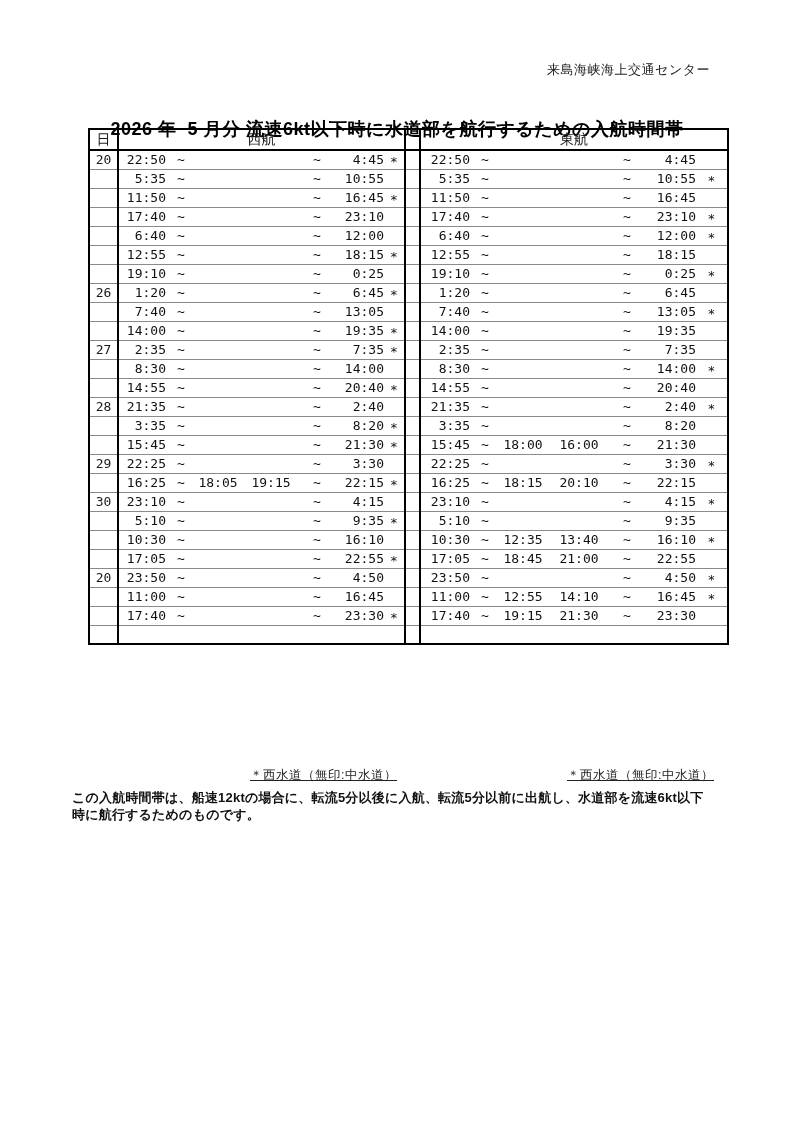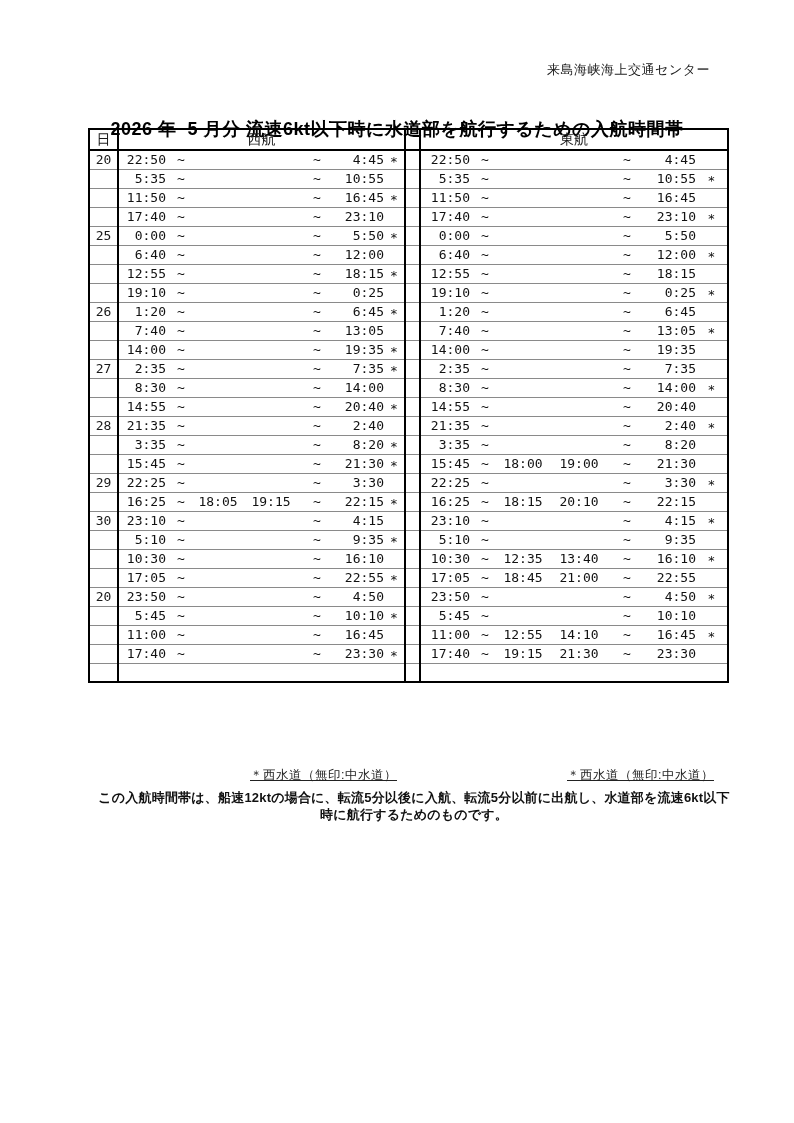--- a/index.html
+++ b/index.html
@@ -50,23 +50,23 @@
   td.star span { position: relative; top: 2px; }
 
   .footnote {
     position: absolute; font-size: 12.5px; color: #222;
     letter-spacing: 0.5px;
     text-decoration: underline;
   }
   .footnote.west { top: 767px; left: 250px; }
   .footnote.east { top: 767px; left: 567px; }
   .note-text {
-    position: absolute; top: 789px; left: 93px; width: 642px;
+    position: absolute; top: 789px; left: 72px; width: 642px;
     font-size: 13px; font-weight: bold; line-height: 17px;
-    letter-spacing: 0.2px; color: #111; text-align: center;
+    letter-spacing: 0.2px; color: #111;
   }
 </style>
 </head>
 <body>
 
 <div class="page">
 
   <div class="org-name">来島海峡海上交通センター</div>
 
   <div class="page-title">2026 年  5 月分 流速6kt以下時に水道部を航行するための入航時間帯</div>
@@ -166,38 +166,20 @@
             <td class="gapc"></td>
             <td class="num r">17:40</td>
             <td class="num c tilde">~</td>
             <td class="num c"></td>
             <td class="num c"></td>
             <td class="num c tilde">~</td>
             <td class="num r">23:10</td>
             <td class="num star"><span>*</span></td>
           </tr>
           <tr>
-            <td class="day">25</td>
-            <td class="num r">0:00</td>
-            <td class="num c tilde">~</td>
-            <td class="num c"></td>
-            <td class="num c"></td>
-            <td class="num c tilde">~</td>
-            <td class="num r">5:50</td>
-            <td class="num star"><span>*</span></td>
-            <td class="gapc"></td>
-            <td class="num r">0:00</td>
-            <td class="num c tilde">~</td>
-            <td class="num c"></td>
-            <td class="num c"></td>
-            <td class="num c tilde">~</td>
-            <td class="num r">5:50</td>
-            <td class="num star"></td>
-          </tr>
-          <tr>
             <td class="day"></td>
             <td class="num r">6:40</td>
             <td class="num c tilde">~</td>
             <td class="num c"></td>
             <td class="num c"></td>
             <td class="num c tilde">~</td>
             <td class="num r">12:00</td>
             <td class="num star"></td>
             <td class="gapc"></td>
             <td class="num r">6:40</td>
@@ -394,21 +376,21 @@
             <td class="num c tilde">~</td>
             <td class="num c"></td>
             <td class="num c"></td>
             <td class="num c tilde">~</td>
             <td class="num r">21:30</td>
             <td class="num star"><span>*</span></td>
             <td class="gapc"></td>
             <td class="num r">15:45</td>
             <td class="num c tilde">~</td>
             <td class="num c">18:00</td>
-            <td class="num c">19:00</td>
+            <td class="num c">16:00</td>
             <td class="num c tilde">~</td>
             <td class="num r">21:30</td>
             <td class="num star"></td>
           </tr>
           <tr>
             <td class="day">29</td>
             <td class="num r">22:25</td>
             <td class="num c tilde">~</td>
             <td class="num c"></td>
             <td class="num c"></td>
@@ -524,38 +506,20 @@
             <td class="num r">4:50</td>
             <td class="num star"></td>
             <td class="gapc"></td>
             <td class="num r">23:50</td>
             <td class="num c tilde">~</td>
             <td class="num c"></td>
             <td class="num c"></td>
             <td class="num c tilde">~</td>
             <td class="num r">4:50</td>
             <td class="num star"><span>*</span></td>
-          </tr>
-          <tr>
-            <td class="day"></td>
-            <td class="num r">5:45</td>
-            <td class="num c tilde">~</td>
-            <td class="num c"></td>
-            <td class="num c"></td>
-            <td class="num c tilde">~</td>
-            <td class="num r">10:10</td>
-            <td class="num star"><span>*</span></td>
-            <td class="gapc"></td>
-            <td class="num r">5:45</td>
-            <td class="num c tilde">~</td>
-            <td class="num c"></td>
-            <td class="num c"></td>
-            <td class="num c tilde">~</td>
-            <td class="num r">10:10</td>
-            <td class="num star"></td>
           </tr>
           <tr>
             <td class="day"></td>
             <td class="num r">11:00</td>
             <td class="num c tilde">~</td>
             <td class="num c"></td>
             <td class="num c"></td>
             <td class="num c tilde">~</td>
             <td class="num r">16:45</td>
             <td class="num star"></td>

